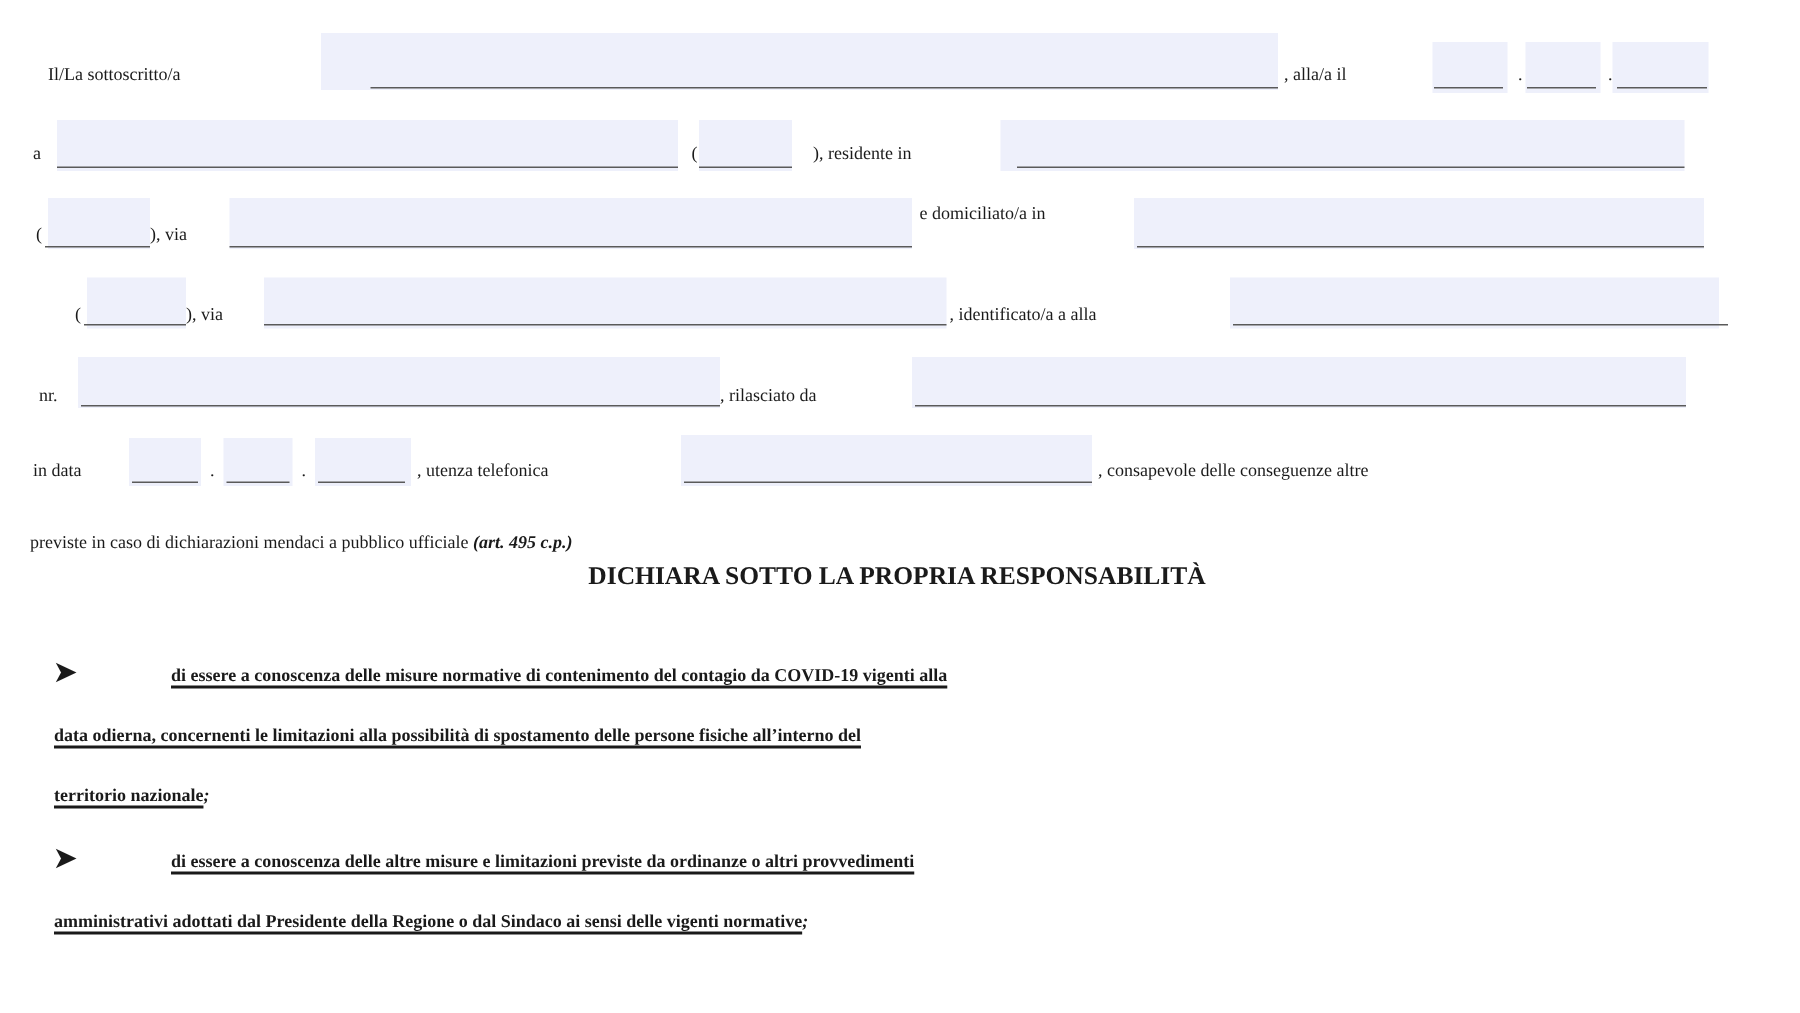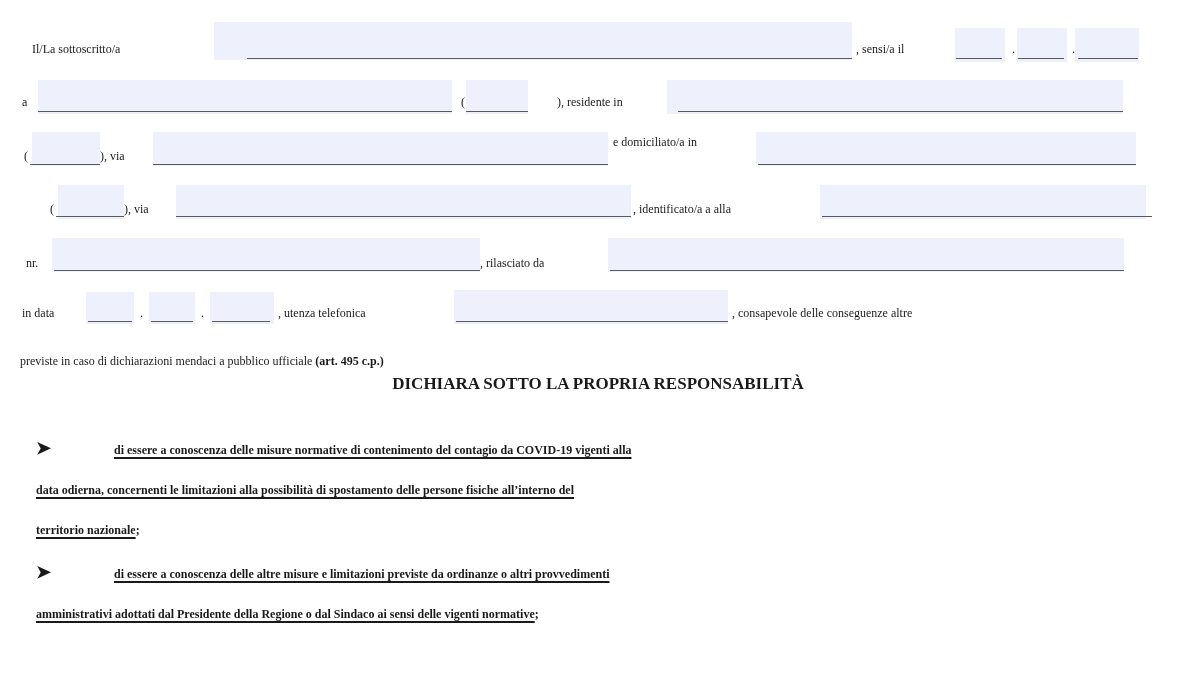--- a/index.html
+++ b/index.html
@@ -1,49 +1,49 @@
 <!DOCTYPE html>
 <html><head>
   <meta charset="utf-8">
   <style>
     html, body { margin: 0; padding: 0; background: #ffffff; }
     body { width: 1200px; height: 675px; position: relative; overflow: hidden;
       font-family: "Liberation Serif", "DejaVu Serif", serif; color: #1a1a1a; }
     .t { position: absolute; font-size: 12px; white-space: nowrap; line-height: 20px; }
     .field { position: absolute; background: #eef0fb; }
     .uline { position: absolute; height: 0; border-top: 1px solid #5a5a5a; }
-    .b { font-weight: bold; }
+    .b { font-weight: bold; font-style: italic; }
     .bu { font-weight: bold; text-decoration: underline; text-underline-offset: 3px; text-decoration-thickness: 1.5px; }
     .heading { position: absolute; font-size: 17px; font-weight: bold; white-space: nowrap; left: 0; width: 1200px; text-align: center; }
     .arrow { position: absolute; font-size: 18px; font-weight: bold; }
   </style>
 </head>
 <body>
 
 <span class="t" style="left:32px;top:39px;">Il/La sottoscritto/a</span>
 <div class="field" style="left:214px;top:22px;width:638px;height:38px;"></div>
 <div class="uline" style="left:247px;top:58px;width:605px;"></div>
-<span class="t" style="left:856px;top:39px;">, sensi/a  il</span>
+<span class="t" style="left:856px;top:39px;">, alla/a  il</span>
 <div class="field" style="left:955px;top:28px;width:50px;height:34px;"></div>
 <div class="uline" style="left:956px;top:58px;width:46px;"></div>
 <span class="t" style="left:1012px;top:39px;">.</span>
 <div class="field" style="left:1017px;top:28px;width:50px;height:34px;"></div>
 <div class="uline" style="left:1018px;top:58px;width:46px;"></div>
 <span class="t" style="left:1072px;top:39px;">.</span>
 <div class="field" style="left:1075px;top:28px;width:64px;height:34px;"></div>
 <div class="uline" style="left:1078px;top:58px;width:60px;"></div>
 
 <span class="t" style="left:22px;top:92px;">a</span>
 <div class="field" style="left:38px;top:80px;width:414px;height:34px;"></div>
 <div class="uline" style="left:38px;top:111px;width:414px;"></div>
 <span class="t" style="left:461px;top:92px;">(</span>
 
 <div class="field" style="left:466px;top:80px;width:62px;height:34px;"></div>
 <div class="uline" style="left:466px;top:111px;width:62px;"></div>
-<span class="t" style="left:557px;top:92px;">), residente  in</span>
+<span class="t" style="left:542px;top:92px;">), residente  in</span>
 <div class="field" style="left:667px;top:80px;width:456px;height:34px;"></div>
 <div class="uline" style="left:678px;top:111px;width:445px;"></div>
 
 <span class="t" style="left:24px;top:146px;">(</span>
 <div class="field" style="left:32px;top:132px;width:68px;height:34px;"></div>
 <div class="uline" style="left:30px;top:164px;width:70px;"></div>
 <span class="t" style="left:100px;top:146px;">), via</span>
 <div class="field" style="left:153px;top:132px;width:455px;height:34px;"></div>
 <div class="uline" style="left:153px;top:164px;width:455px;"></div>
 <span class="t" style="left:613px;top:132px;">e domiciliato/a in</span>

